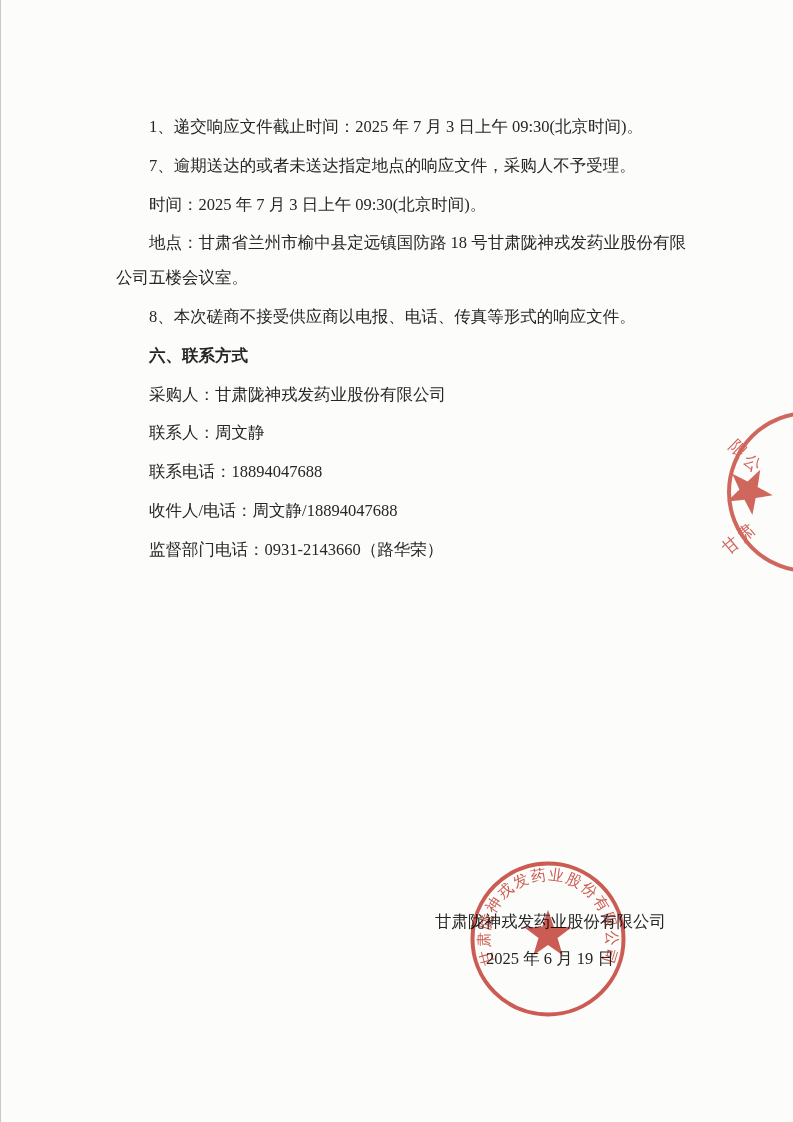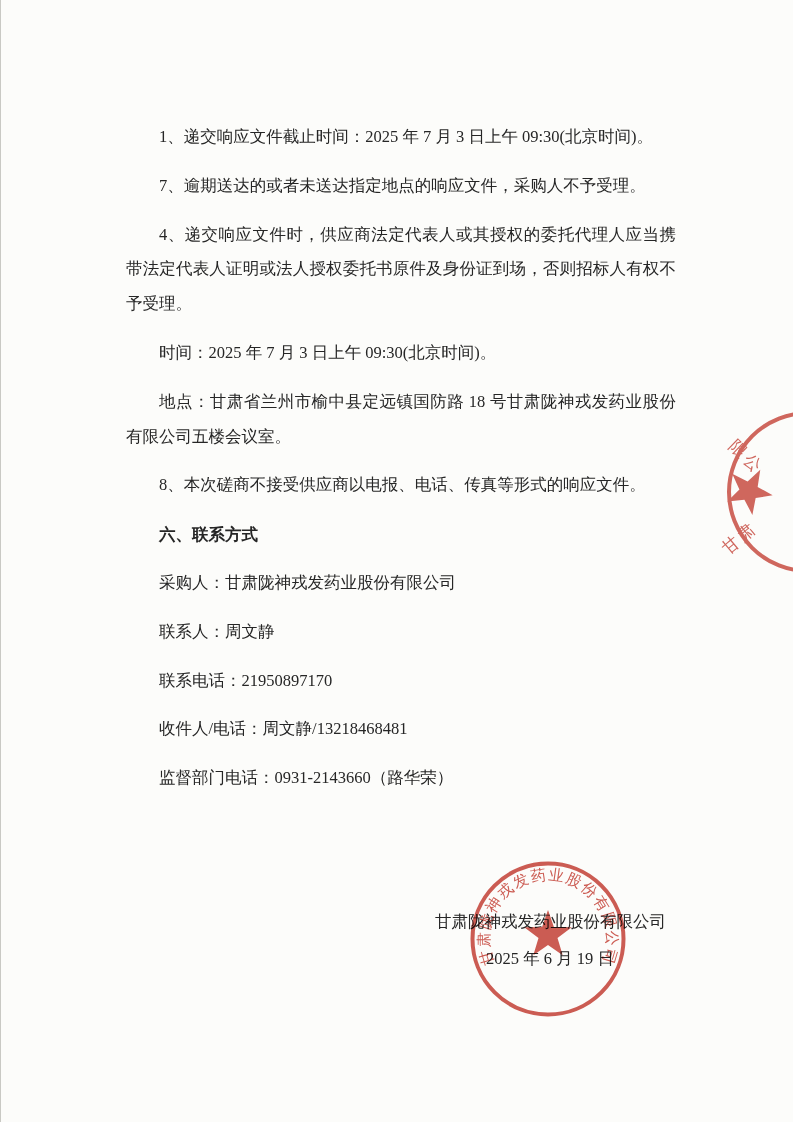--- a/index.html
+++ b/index.html
@@ -13,23 +13,23 @@
   }
   .scan-edge {
     position:absolute; left:0; top:0; width:1px; height:100%;
     background:#c9c9c4;
   }
   .content {
     position:absolute; left:112px; top:106px; width:578px;
     font-size:16.5px; line-height:34.8px;
     text-align:justify;
   }
-  .content p { margin:14px; text-indent:2em; }
+  .content p { margin:4px; text-indent:2em; }
   .content p.heading {
-    font-family:Liberation Sans, sans-serif;
+    font-family:Liberation Serif, serif;
     font-weight:bold;
   }
   .sign-company {
     position:absolute; left:435px; top:912px;
     font-size:16.5px; line-height:1.25; white-space:nowrap;
   }
   .sign-date {
     position:absolute; left:478px; top:949px;
     font-size:16.5px; line-height:1.25; white-space:nowrap;margin-left:8px;
   }
@@ -58,29 +58,28 @@
 </style>
 </head>
 <body>
 
 <div class="page">
   <div class="scan-edge"></div>
 
   <div class="content">
     <p>1、递交响应文件截止时间：2025 年 7 月 3 日上午 09:30(北京时间)。</p>
     <p>7、逾期送达的或者未送达指定地点的响应文件，采购人不予受理。</p>
-    <p>4、递交响应文件时，供应商法定代表人或其授权的委托代理人应当携带法定代表人证明或法人授权委托书原件及身份证到场，否则招标人有权不予受理。</p>
     <p>时间：2025 年 7 月 3 日上午 09:30(北京时间)。</p>
     <p>地点：甘肃省兰州市榆中县定远镇国防路 18 号甘肃陇神戎发药业股份有限公司五楼会议室。</p>
     <p>8、本次磋商不接受供应商以电报、电话、传真等形式的响应文件。</p>
     <p class="heading">六、联系方式</p>
     <p>采购人：甘肃陇神戎发药业股份有限公司</p>
     <p>联系人：周文静</p>
-    <p>联系电话：21950897170</p>
-    <p>收件人/电话：周文静/13218468481</p>
+    <p>联系电话：18894047688</p>
+    <p>收件人/电话：周文静/18894047688</p>
     <p>监督部门电话：0931-2143660（路华荣）</p>
   </div>
 
   <div class="sign-company">甘肃陇神戎发药业股份有限公司</div>
   <div class="sign-date">2025 年 6 月 19 日</div>
 
   <svg class="seal-svg" width="160" height="162" viewBox="0 0 160 162">
     <defs>
       <path id="ringTextPath" d="M 23.6 98.2 A 59 59 0 1 1 136.4 98.2" fill="none"></path>
       <path id="serialPath" d="M 25.4 112.5 A 63 63 0 1 0 134.6 112.5" fill="none"></path>

